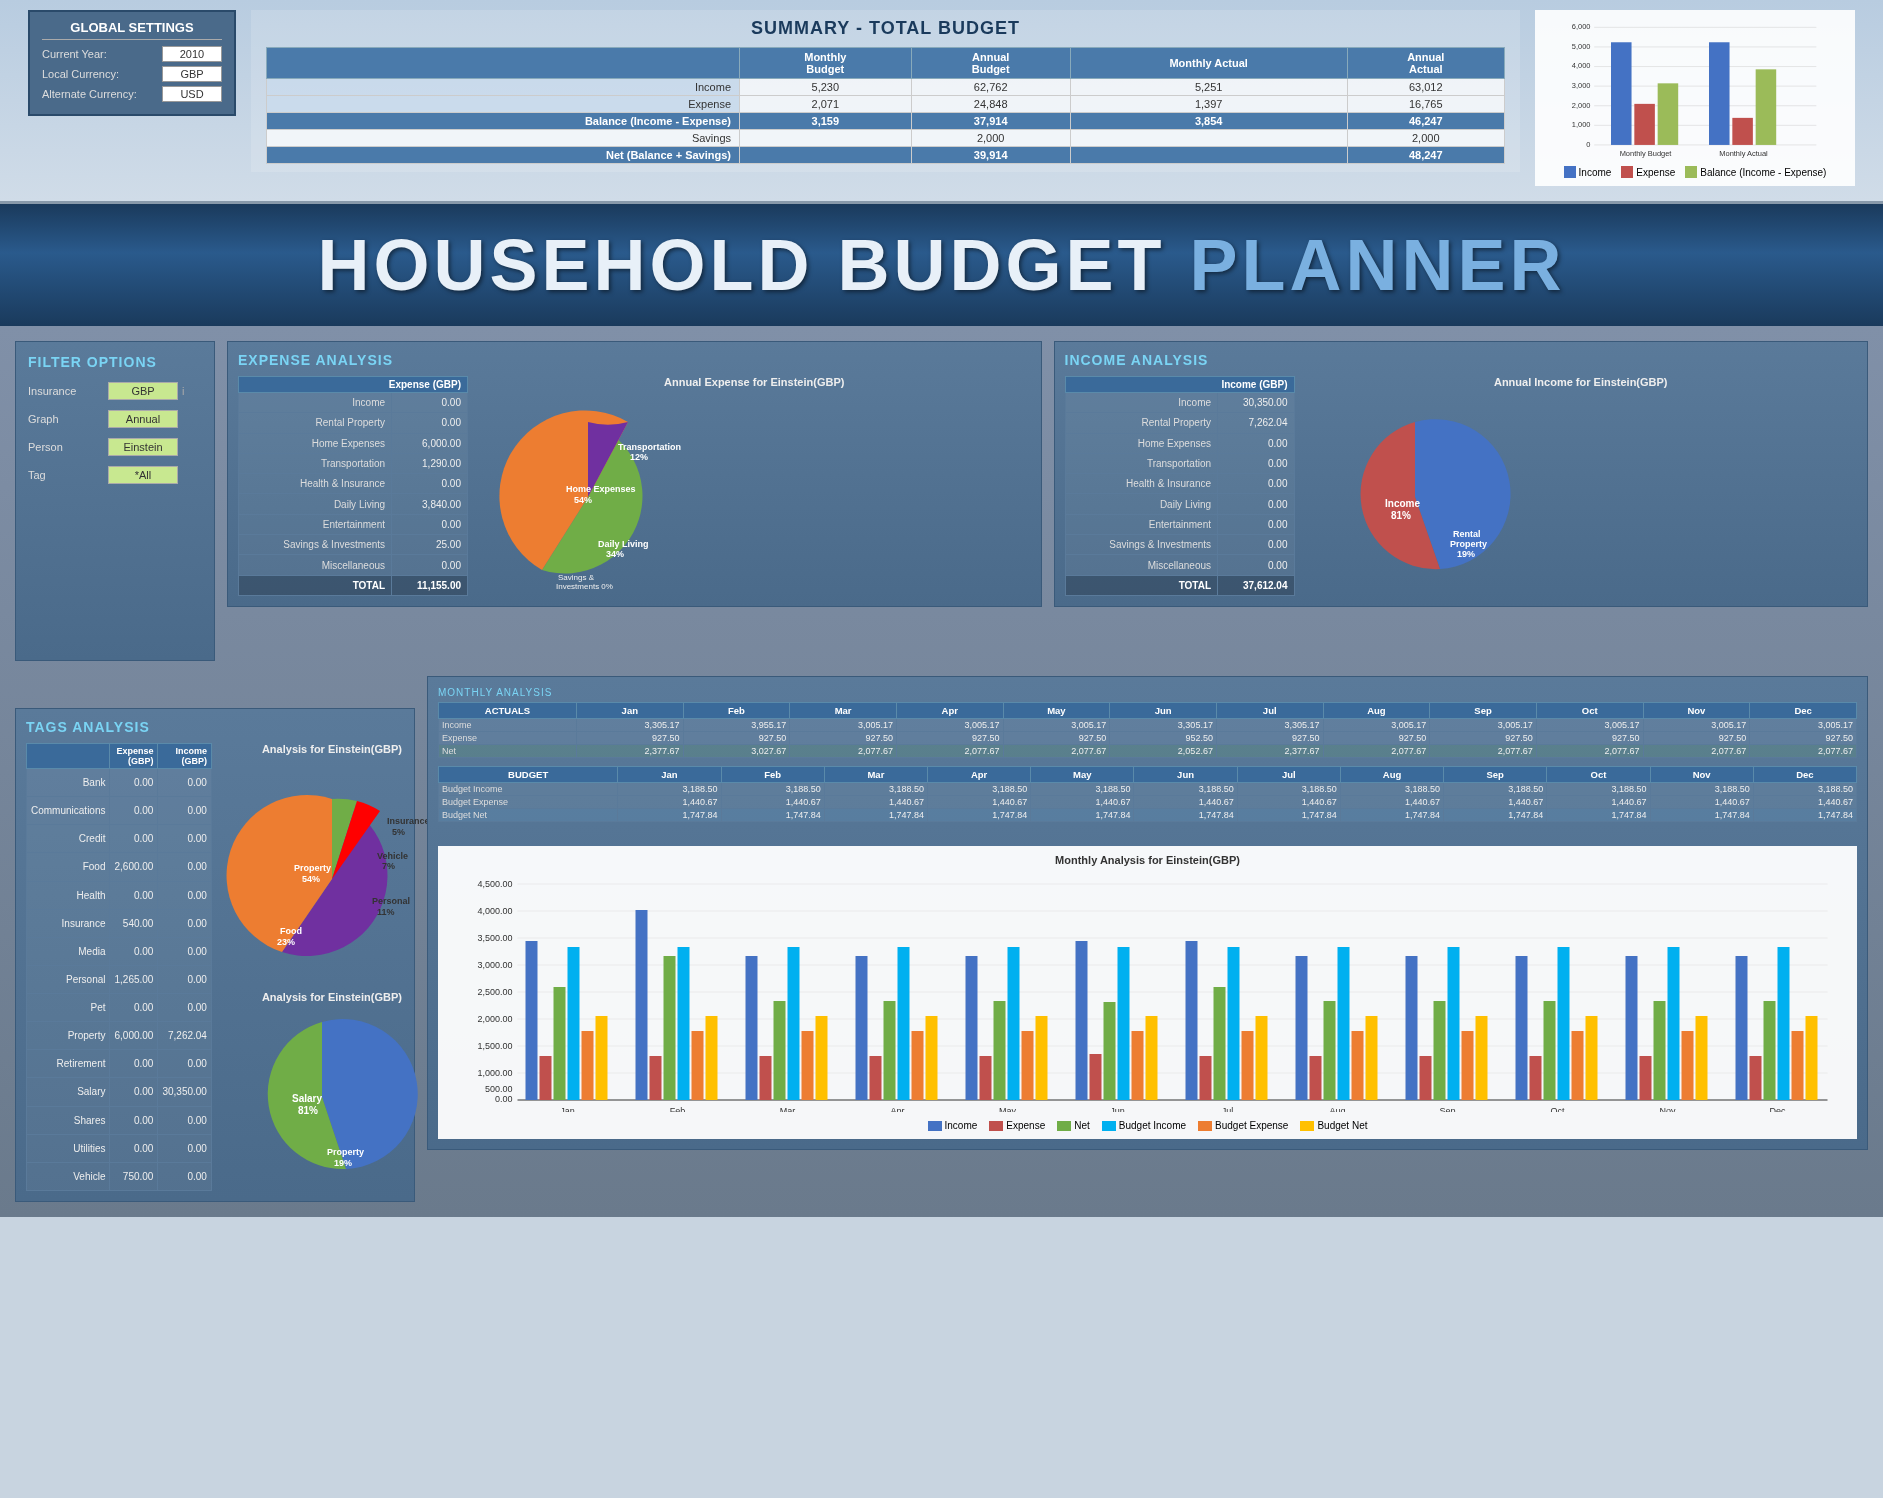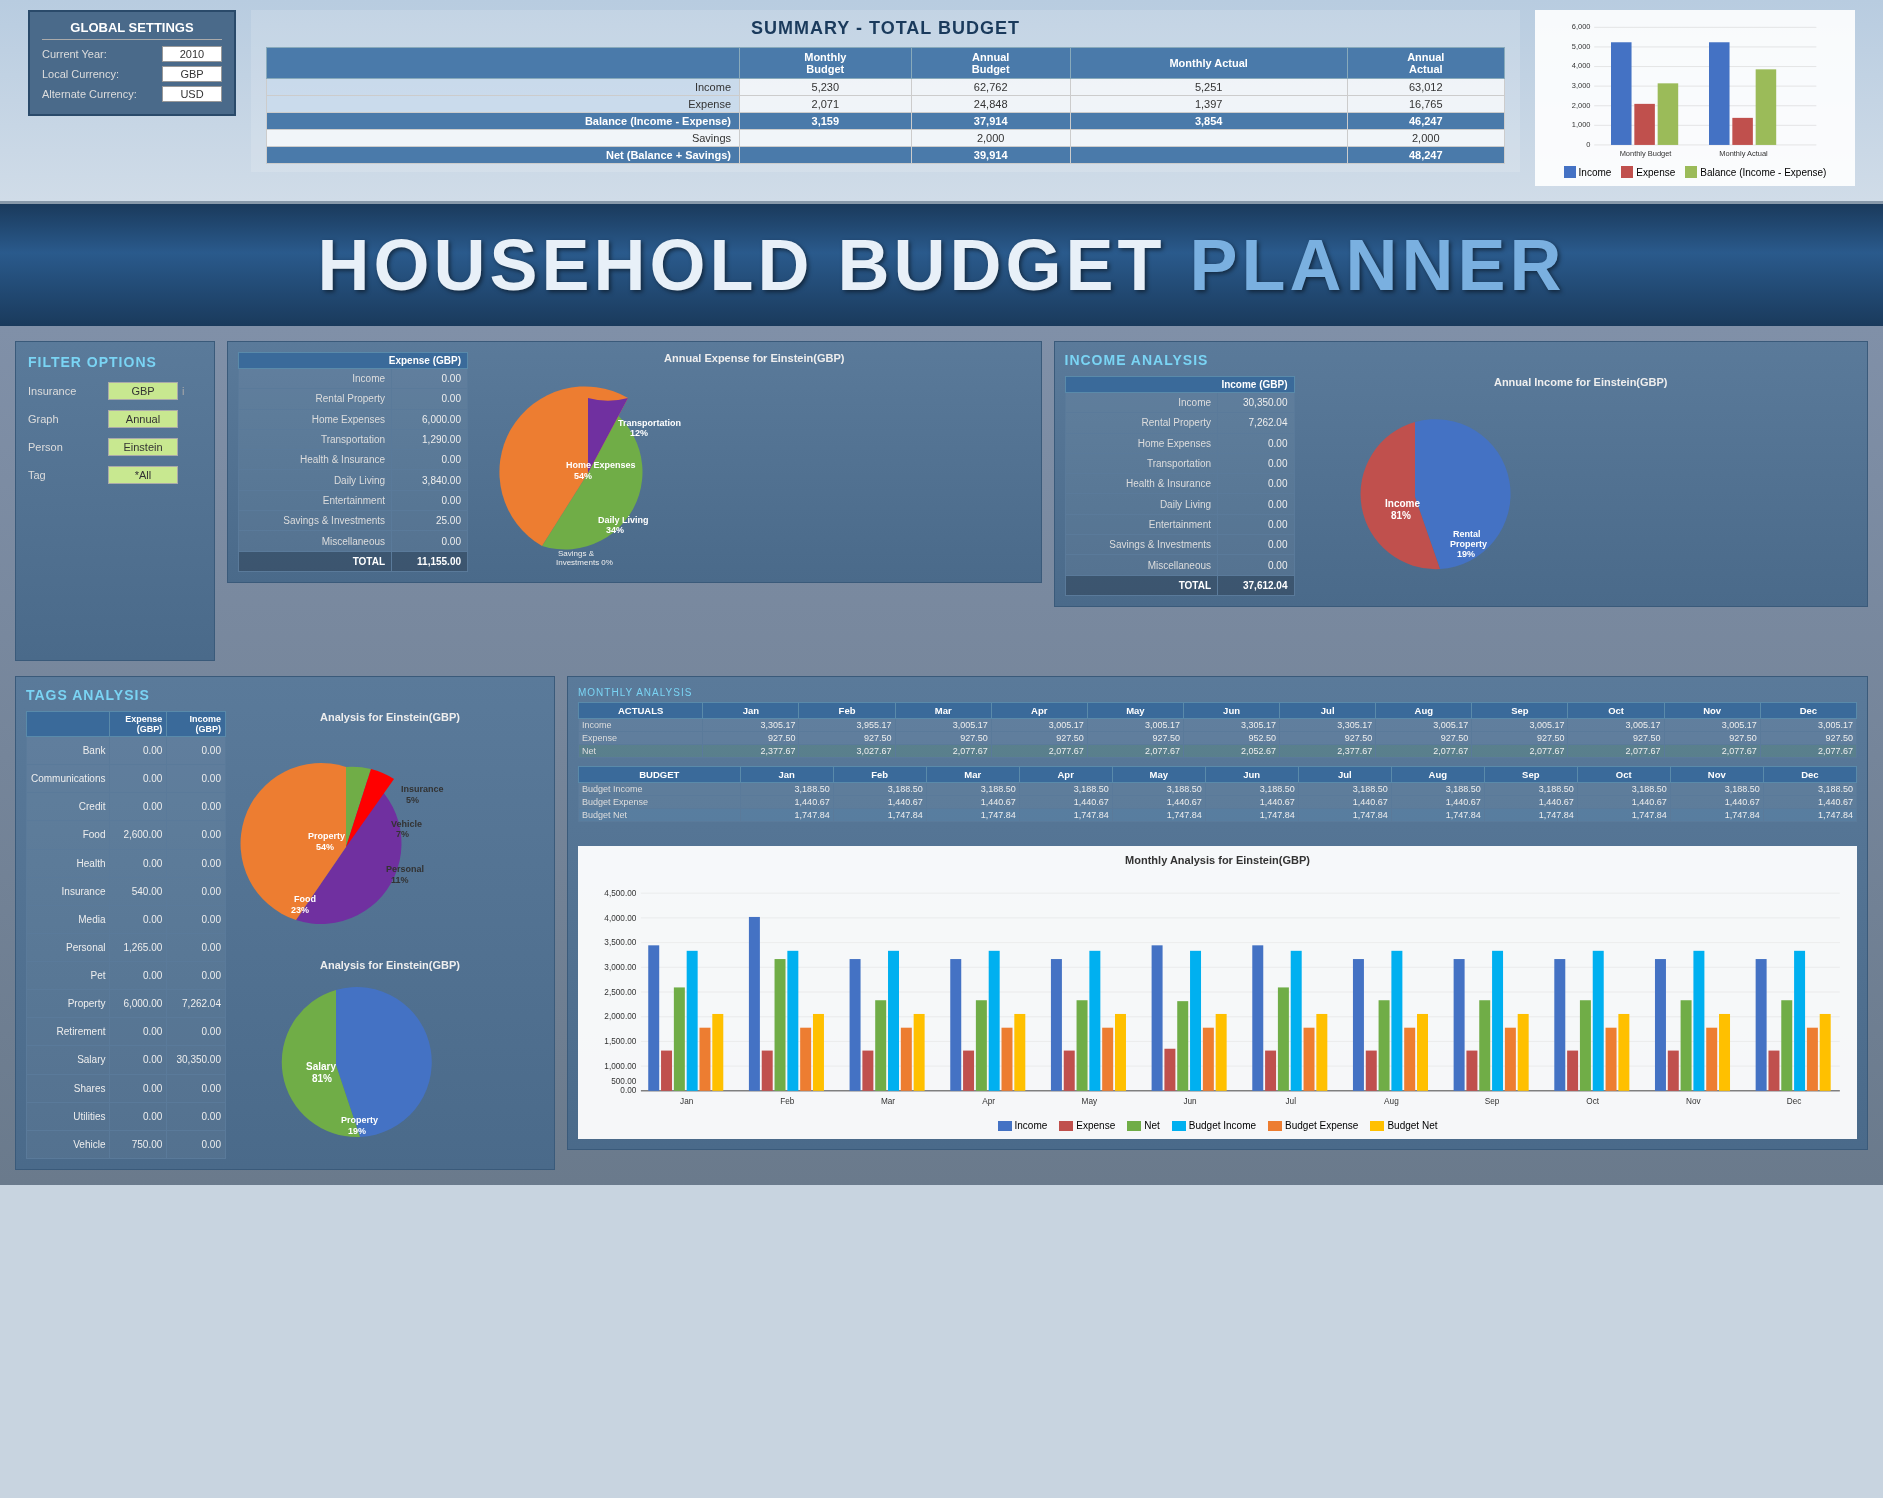--- a/index.html
+++ b/index.html
@@ -208,21 +208,22 @@
     .pie-container { flex: 1; position: relative; }
     .pie-title { text-align: center; font-size: 11px; font-weight: bold; color: #eee; margin-bottom: 4px; }
 
     
     .row2 { display: flex; gap: 12px; align-items: flex-start; }
 
     .tags-panel {
       background: linear-gradient(180deg, #5a7a9a 0%, #4a6a8a 100%);
       border: 1px solid #3a5a7a;
       padding: 10px;
-      width: 540px;
+      width: 400px;
+      margin-top: 32px;
     }
     .tags-panel h3 {
       color: #7ad4f4;
       font-size: 14px;
       font-weight: bold;
       margin-bottom: 8px;
       letter-spacing: 1px;
     }
     .tags-inner { display: flex; gap: 10px; }
     .tags-table {
@@ -449,20 +450,21 @@
         <span class="filter-label">Person</span>
         <span class="filter-value">Einstein</span>
       </div>
       <div class="filter-row">
         <span class="filter-label">Tag</span>
         <span class="filter-value">*All</span>
       </div>
     </div>
 
     <div class="analysis-panel">
+      <h3>EXPENSE ANALYSIS</h3>
       <div class="analysis-inner">
         <table class="analysis-table">
           <thead>
             <tr>
                 <th colspan="2">Expense (GBP)</th>
               </tr>
           </thead>
           <tbody id="expense-tbody">
               <tr>
                 <td>Income</td>

